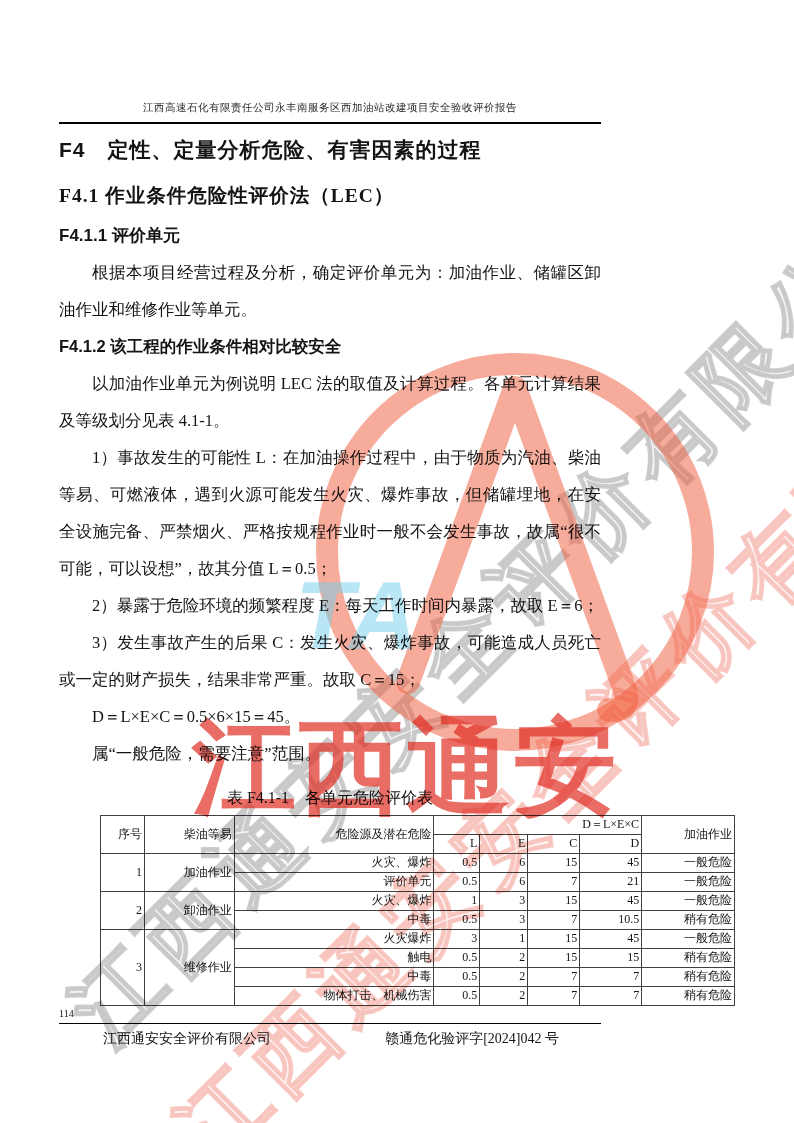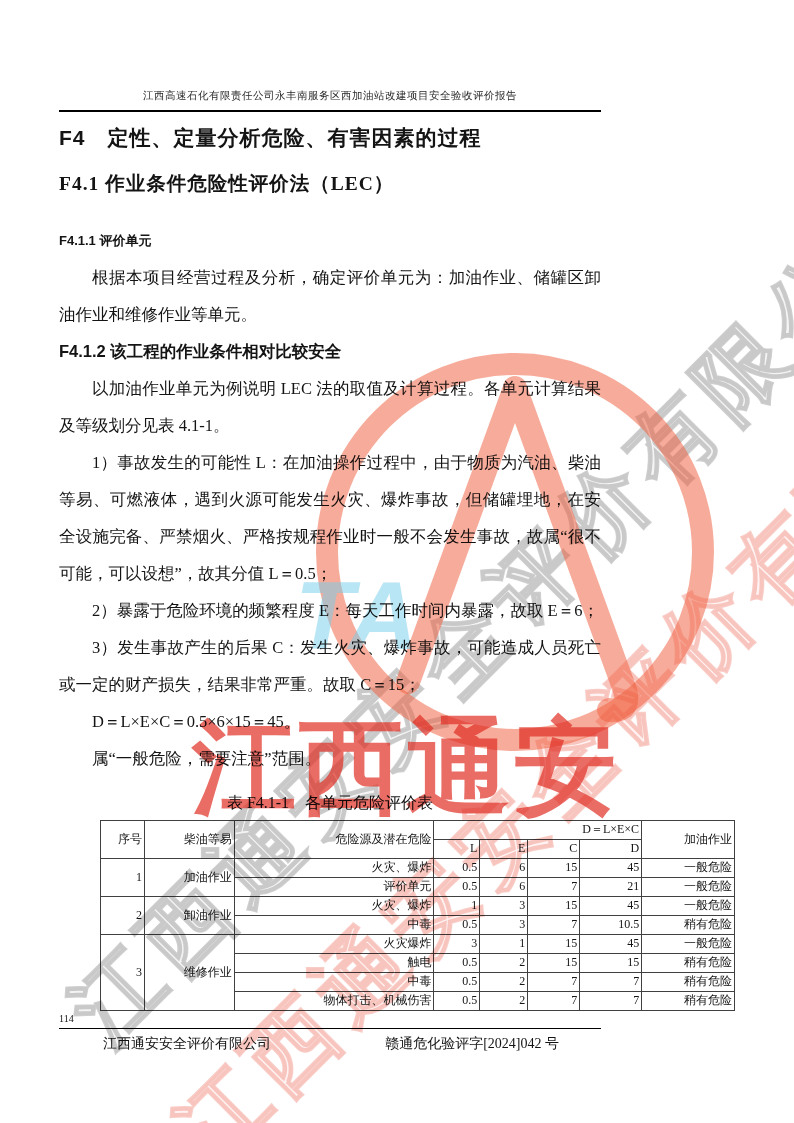--- a/index.html
+++ b/index.html
@@ -2,33 +2,33 @@
 <html><head>
 <meta charset="utf-8">
 <style>
   * { margin:0; padding:0; box-sizing:border-box; }
   html,body { background:#888; }
   .page {
     position:relative; width:794px; height:1123px; margin:0 auto;
     background:#ffffff; overflow:hidden; isolation:isolate;
     font-family:"Liberation Serif","DejaVu Serif",serif; color:#141414;
   }
-  .content { position:absolute; left:0; top:0; width:660px; padding:88px 59px 0 59px; z-index:1; }
+  .content { position:absolute; left:0; top:12px; width:660px; padding:88px 59px 0 59px; z-index:1; }
 
   .doc-header { text-align:center; font-size:10.5px; color:#2a2a2a; letter-spacing:0.5px;
     padding:0 10px; line-height:16px; }
   .header-rule { border-bottom:2px solid #000; margin-top:6px; }
 
   .doc-title { font-family:"Liberation Sans","DejaVu Sans",sans-serif; font-weight:bold;
     font-size:21px; text-align:left; margin-top:11px; letter-spacing:1px; line-height:30px; }
 
   .h-s1 { font-family:"Liberation Serif",serif; font-weight:bold; font-size:19.5px;
     margin-top:17px; line-height:28px; letter-spacing:1px; }
   .h-s2 { font-family:"Liberation Sans","DejaVu Sans",sans-serif; font-weight:bold;
-    font-size:13px; margin-top:31px; line-height:24px; }
+    font-size:17px; margin-top:14px; line-height:24px; }
   .h-grid { font-family:"Liberation Sans","DejaVu Sans",sans-serif; font-weight:bold;
     font-size:16.5px; line-height:37px; }
 
   p.body { font-size:16.5px; line-height:37px; text-align:justify; text-indent:2em; }
   p.body.first { margin-top:6px; }
 
   .tbl-caption { text-align:center; font-size:16px; line-height:26px; margin-top:13px; }
 
   table.hz { border-collapse:collapse; width:635px; margin:4px 0 0 41px;
     font-size:12px; text-align:right; border:1.5px solid #333; }

